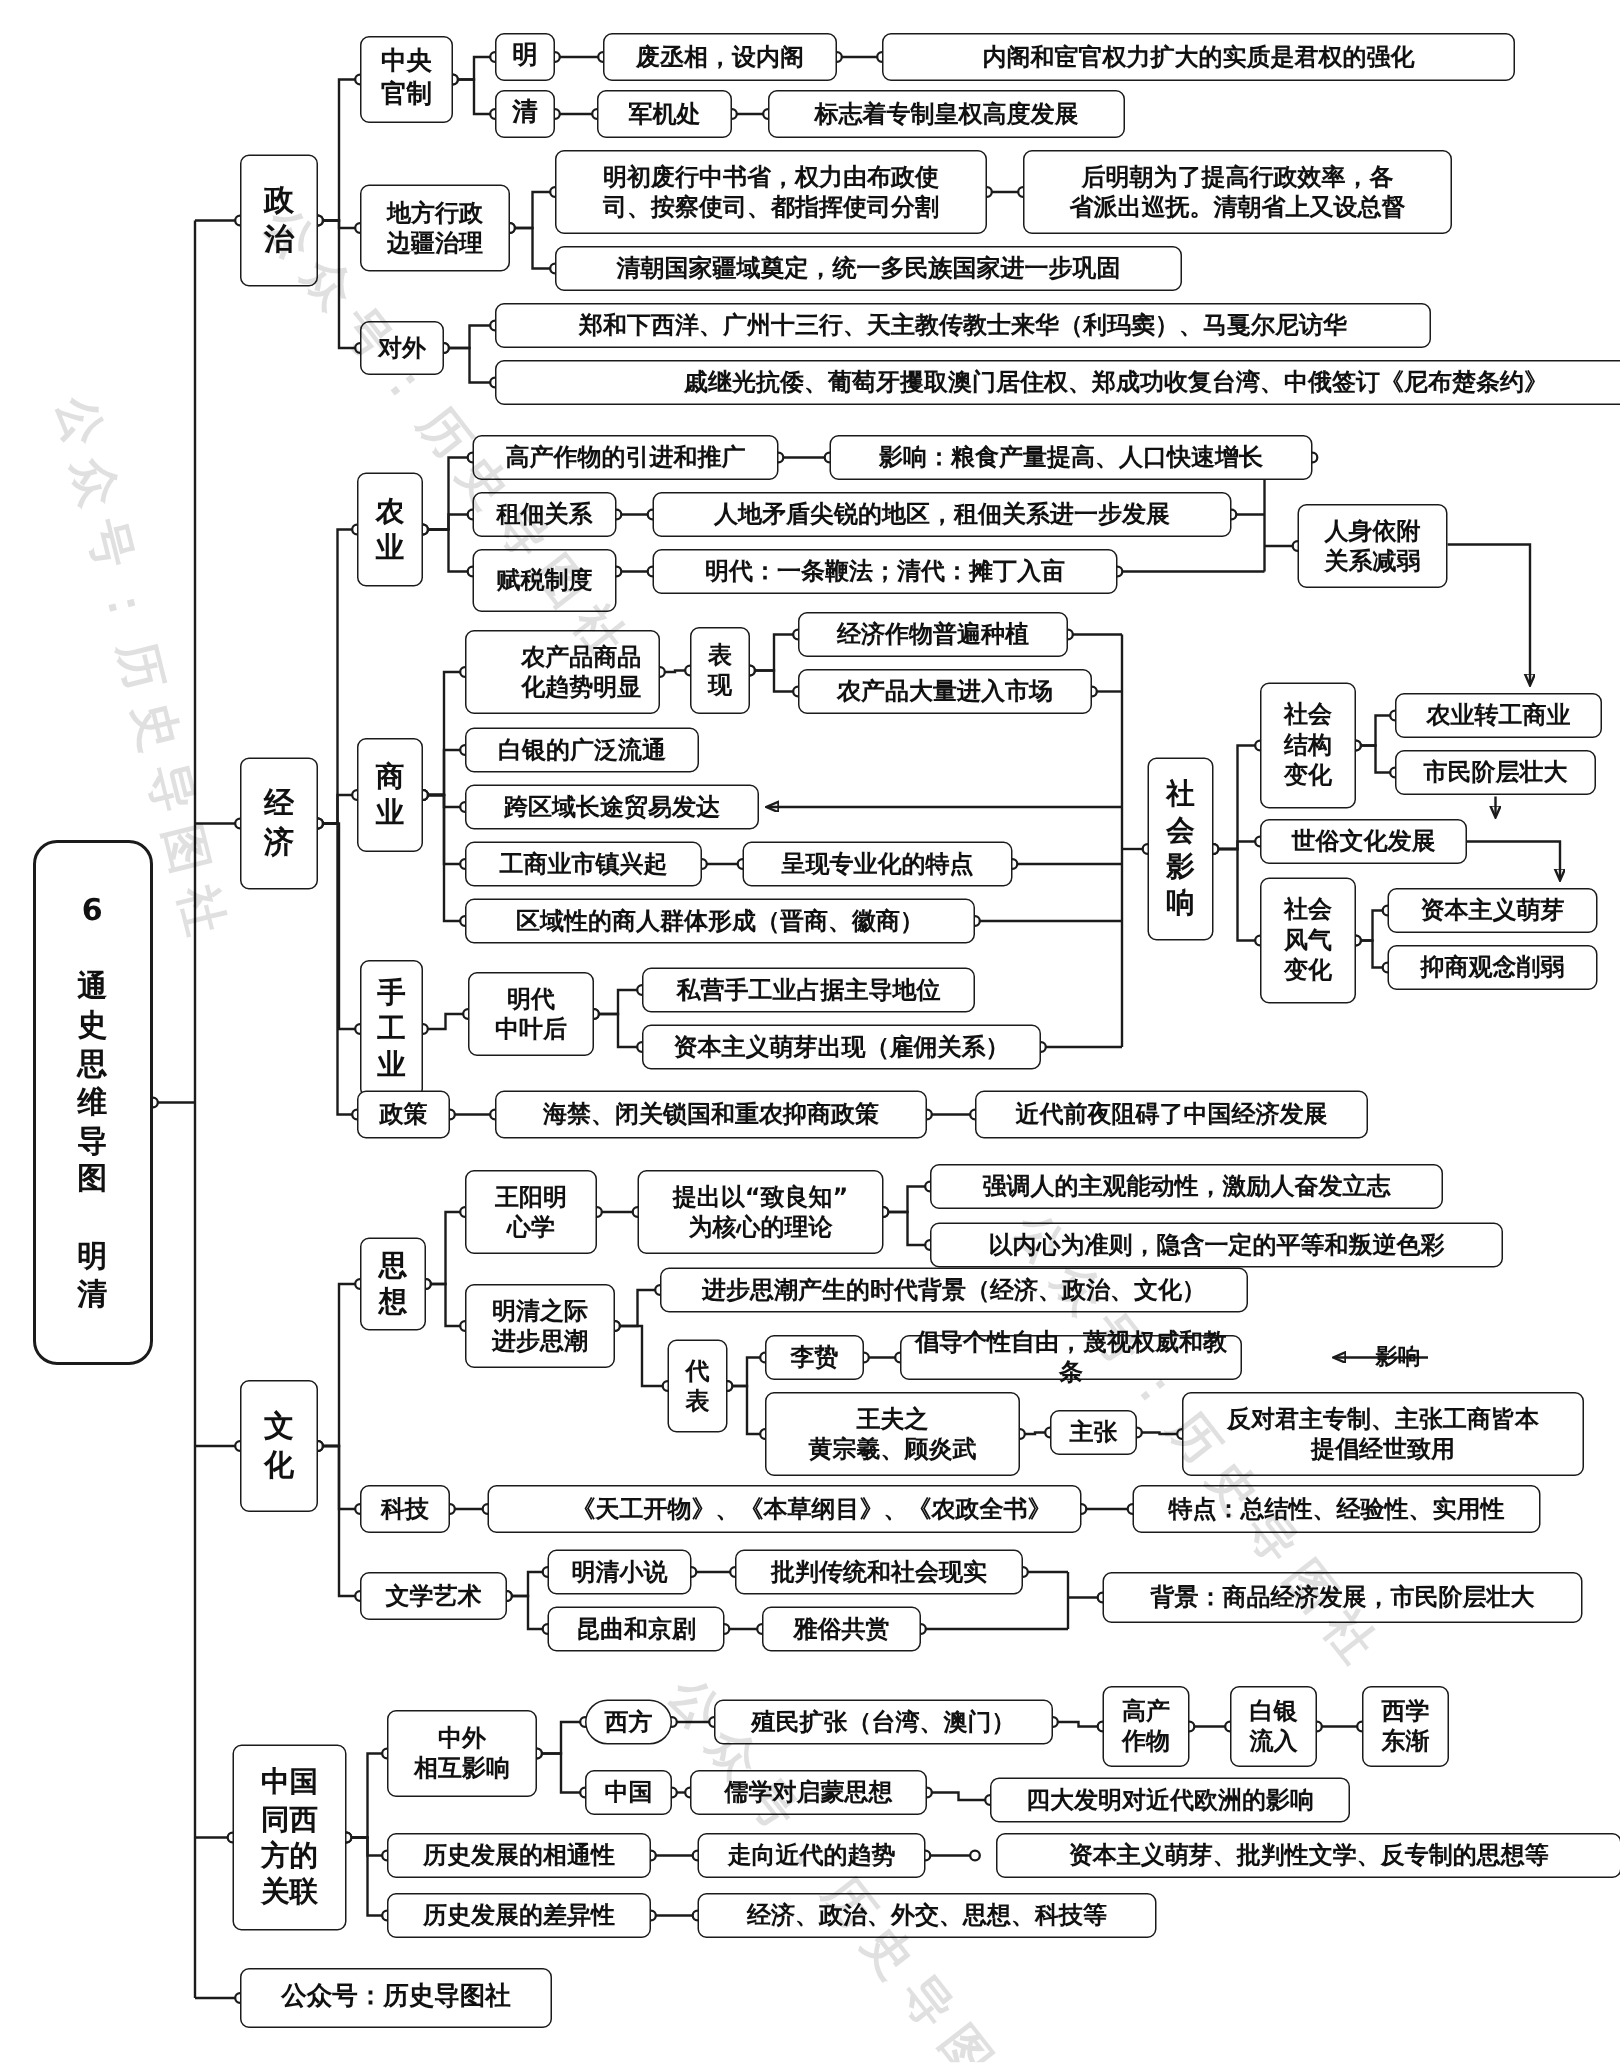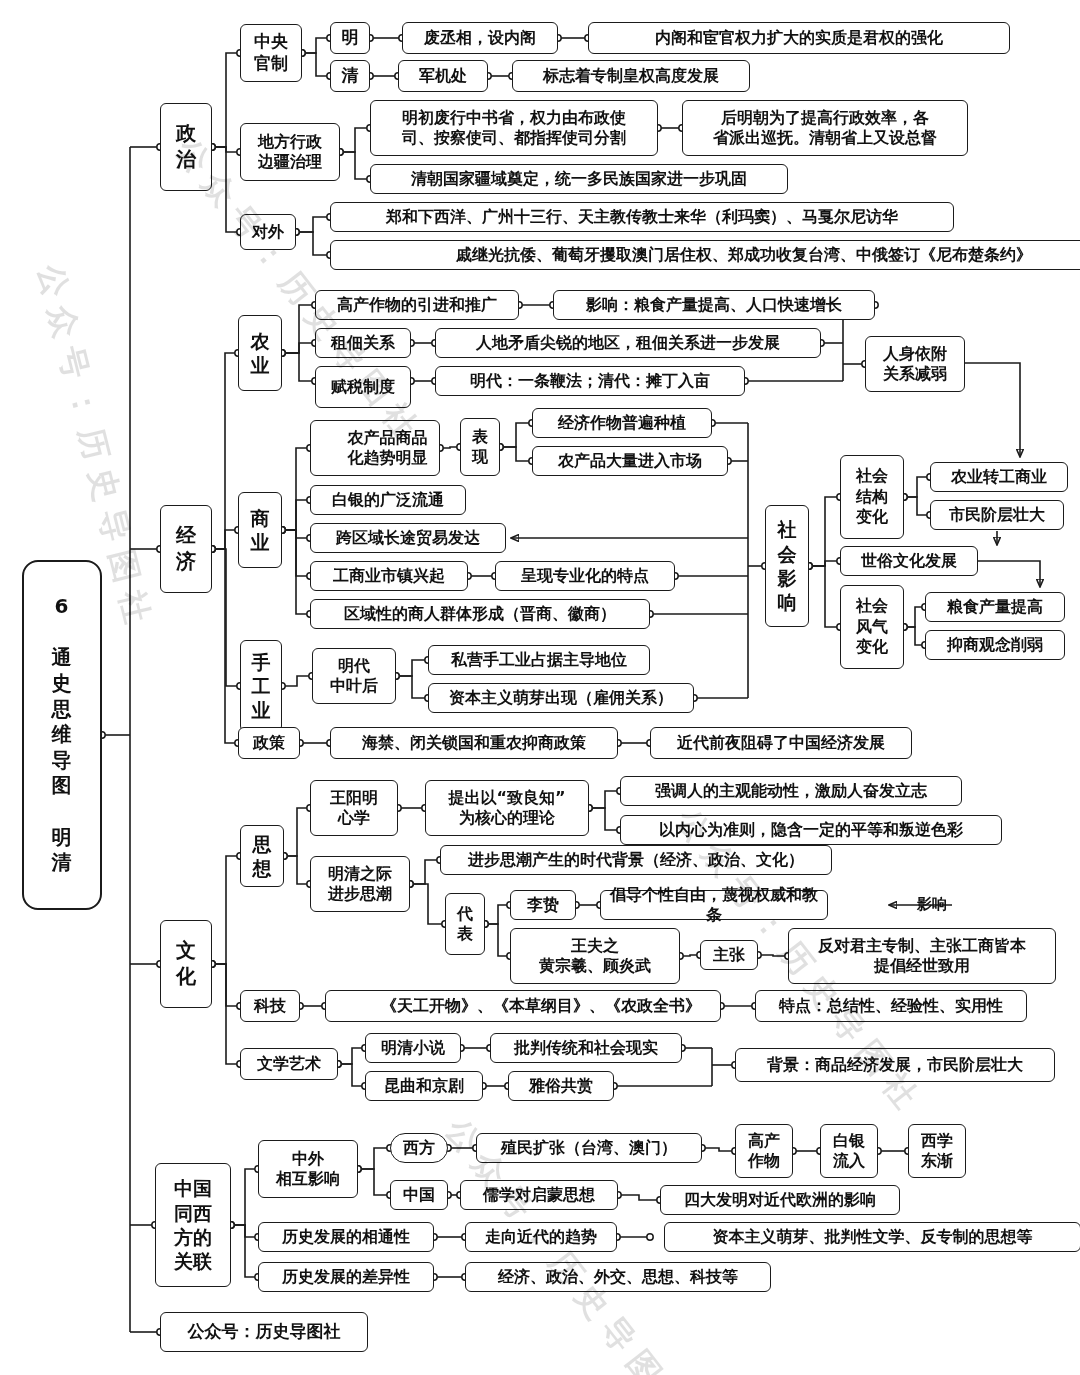--- a/index.html
+++ b/index.html
@@ -384,21 +384,21 @@
 响</span></div>
     <div class="node" style="left: 840px; top: 455px; width: 64px; height: 84px;"><span>社会
 结构
 变化</span></div>
     <div class="node" style="left: 930px; top: 462px; width: 138px; height: 30px;"><span>农业转工商业</span></div>
     <div class="node" style="left: 930px; top: 500px; width: 134px; height: 30px;"><span>市民阶层壮大</span></div>
     <div class="node" style="left: 840px; top: 546px; width: 138px; height: 30px;"><span>世俗文化发展</span></div>
     <div class="node" style="left: 840px; top: 585px; width: 64px; height: 84px;"><span>社会
 风气
 变化</span></div>
-    <div class="node" style="left: 925px; top: 592px; width: 140px; height: 30px;"><span>粮食产量提高</span></div>
+    <div class="node" style="left: 925px; top: 592px; width: 140px; height: 30px;"><span>资本主义萌芽</span></div>
     <div class="node" style="left: 925px; top: 630px; width: 140px; height: 30px;"><span>抑商观念削弱</span></div>
     <div class="node" style="left: 240px; top: 640px; width: 42px; height: 92px; font-size: 19px;"><span>手
 工
 业</span></div>
     <div class="node" style="left: 312px; top: 648px; width: 84px; height: 56px;"><span>明代
 中叶后</span></div>
     <div class="node" style="left: 428px; top: 645px; width: 222px; height: 30px;"><span>私营手工业占据主导地位</span></div>
     <div class="node" style="left: 428px; top: 683px; width: 266px; height: 30px;"><span>资本主义萌芽出现（雇佣关系）</span></div>
     <div class="node" style="left: 238px; top: 727px; width: 62px; height: 32px;"><span>政策</span></div>
     <div class="node" style="left: 330px; top: 727px; width: 288px; height: 32px;"><span>海禁、闭关锁国和重农抑商政策</span></div>

